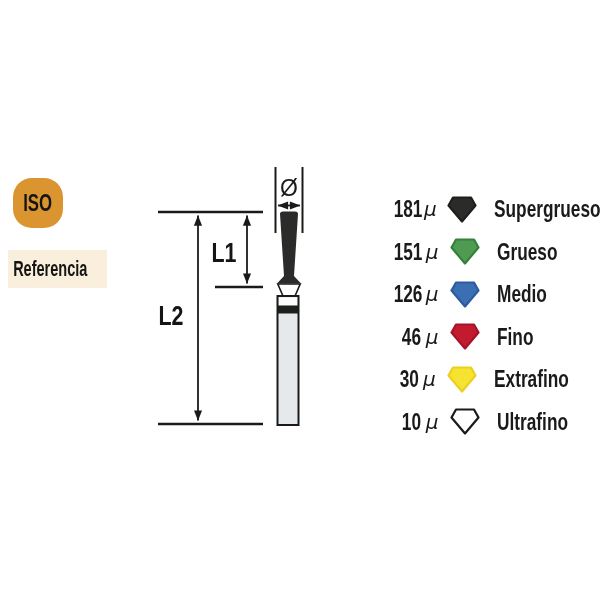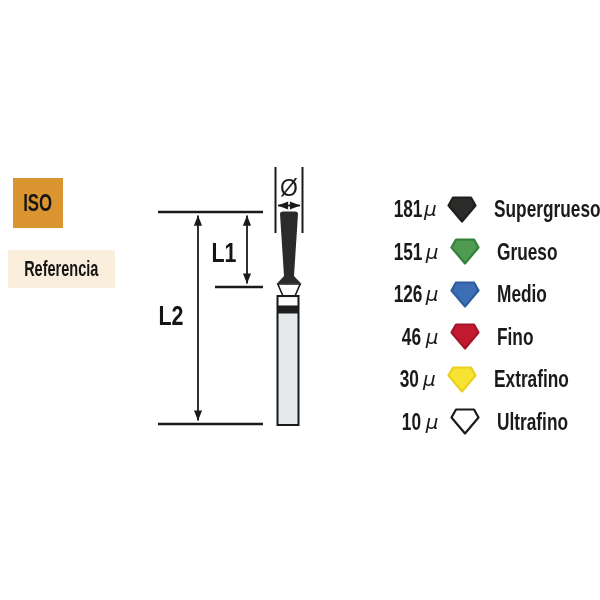--- a/index.html
+++ b/index.html
@@ -4,22 +4,22 @@
 <style>
   html,body{margin:0;padding:0;background:#ffffff;}
   .canvas{
     position:relative;width:600px;height:600px;background:#ffffff;overflow:hidden;
     font-family:"Liberation Sans",sans-serif;color:#1a1a1a;
   }
   .tagbox{
     position:absolute;display:flex;align-items:center;justify-content:center;
     font-weight:bold;color:#151515;
   }
-  .iso-box{left:13px;top:178px;width:50px;height:50px;font-size:24px;}
-  .ref-box{left:8px;top:250px;width:107px;height:38px;font-size:22px;}
+  .iso-box{left:13px;top:178px;width:50px;height:50px;font-size:24px;border-radius:19px;}
+  .ref-box{left:8px;top:250px;width:99px;height:38px;font-size:22px;justify-content:flex-end;}
   .cond{display:inline-block;transform:scaleX(0.70);transform-origin:center;white-space:nowrap;}
   .legend{position:absolute;left:383px;top:188px;width:215px;}
   .legend-row{display:flex;align-items:center;height:42.5px;}
   .legend-num{
     display:inline-block;width:38px;text-align:right;font-weight:bold;font-size:24px;
     transform:scaleX(0.72);transform-origin:right center;white-space:nowrap;
   }
   .legend-mu{
     display:inline-block;width:16px;margin-left:3px;font-style:italic;font-size:20px;
     font-family:"DejaVu Sans",sans-serif;text-align:center;

